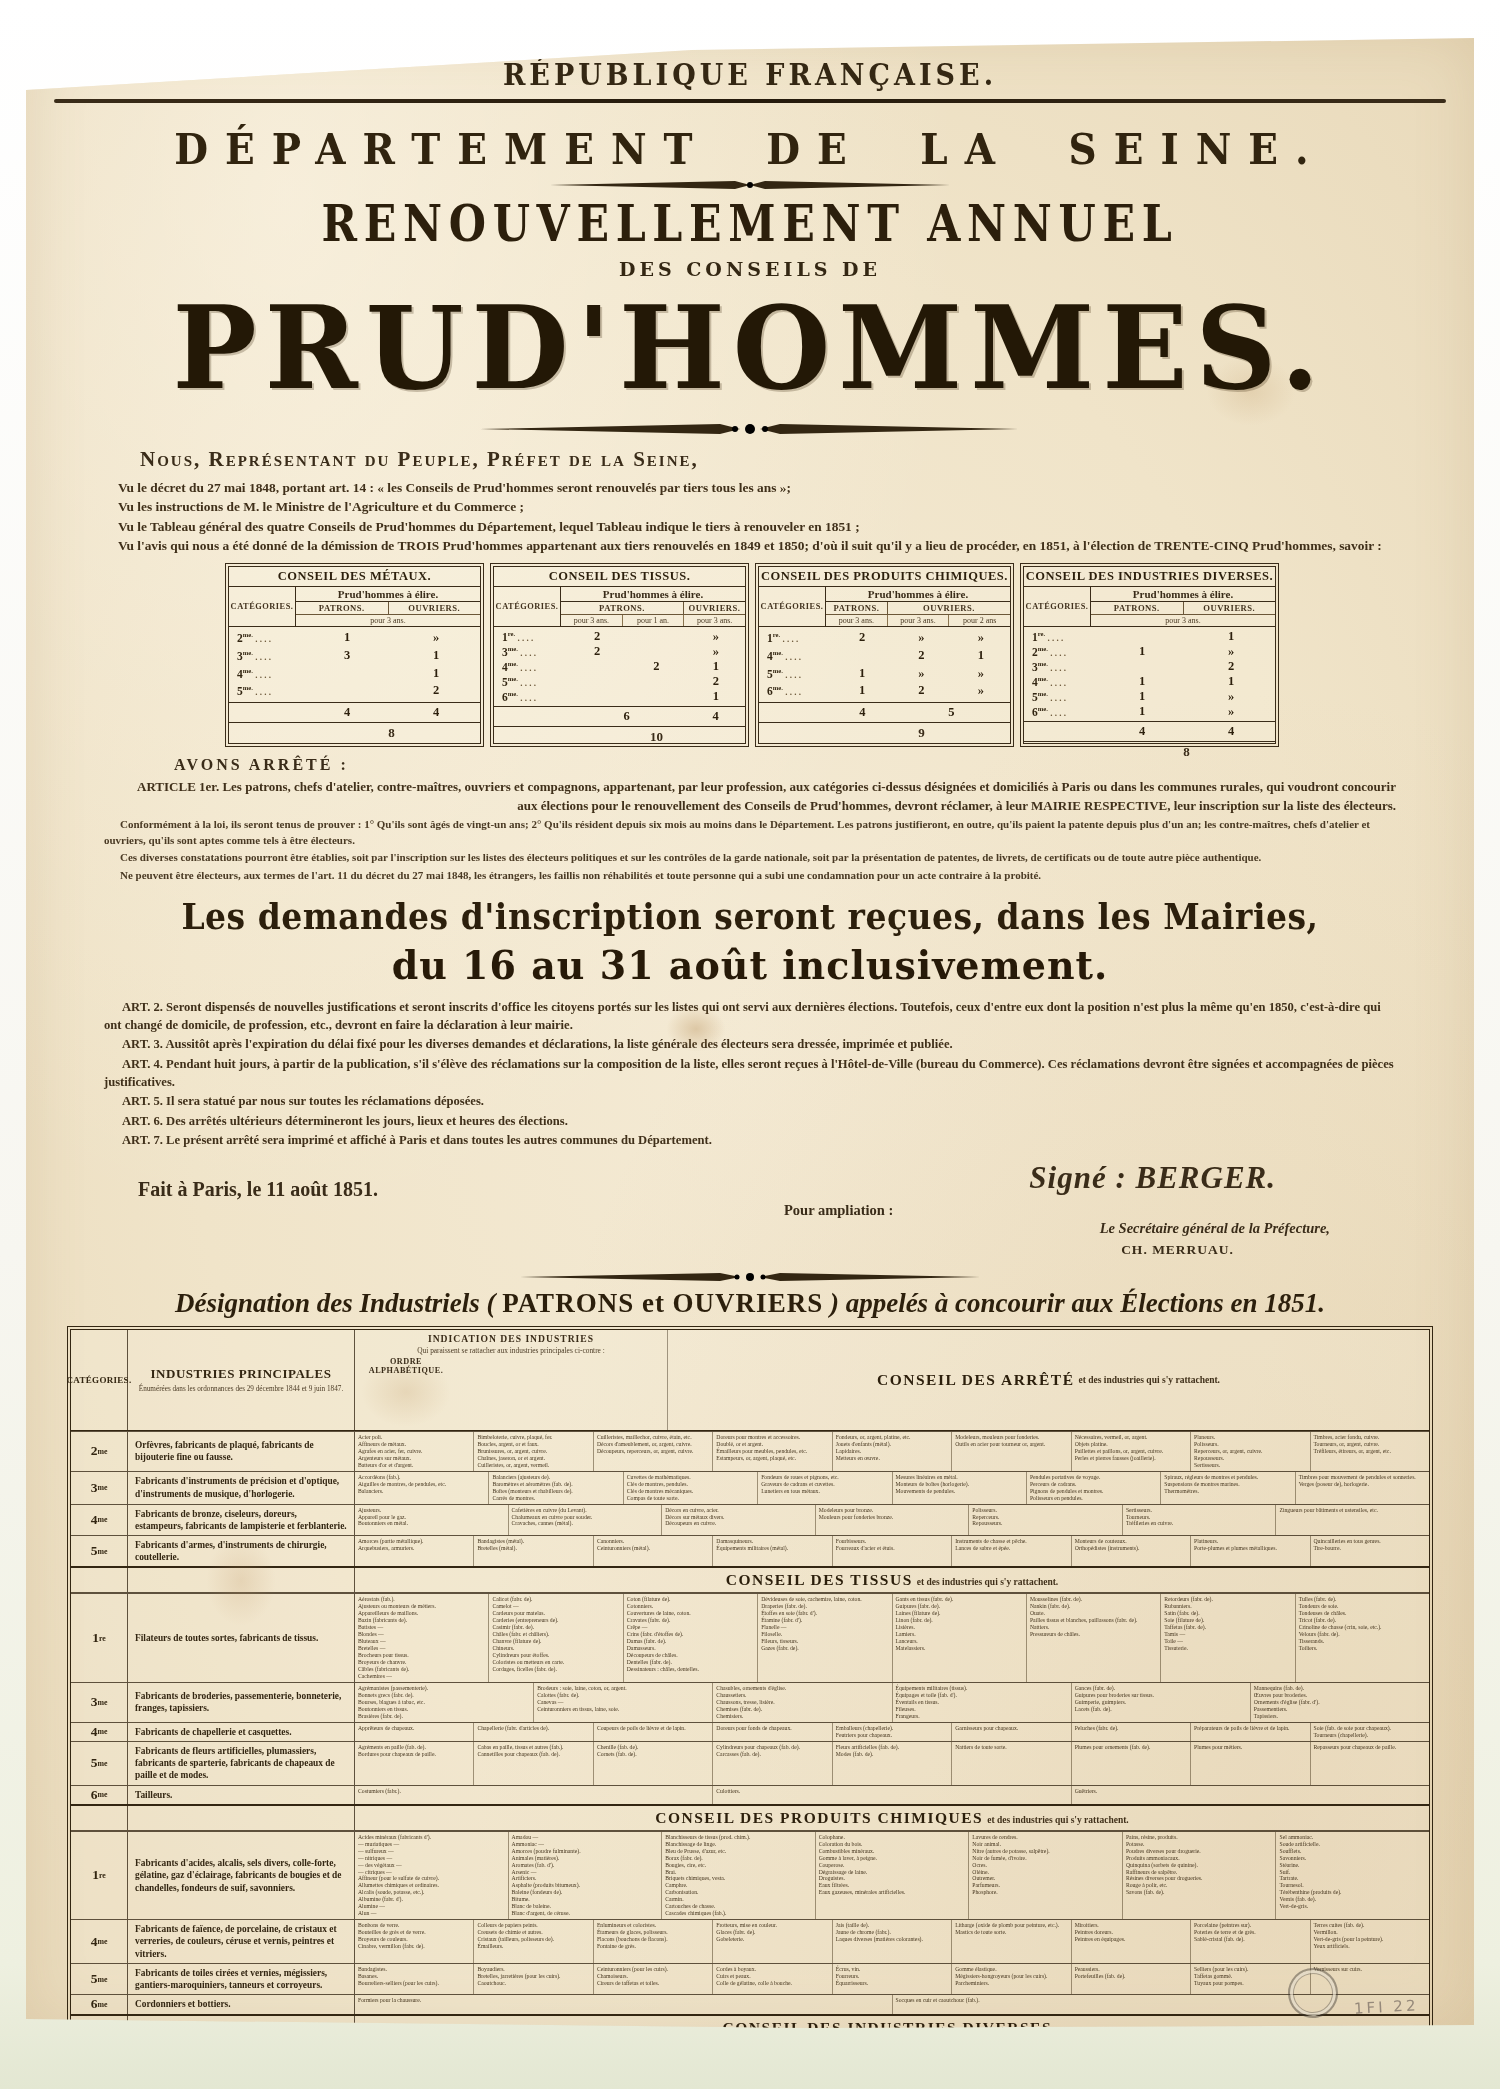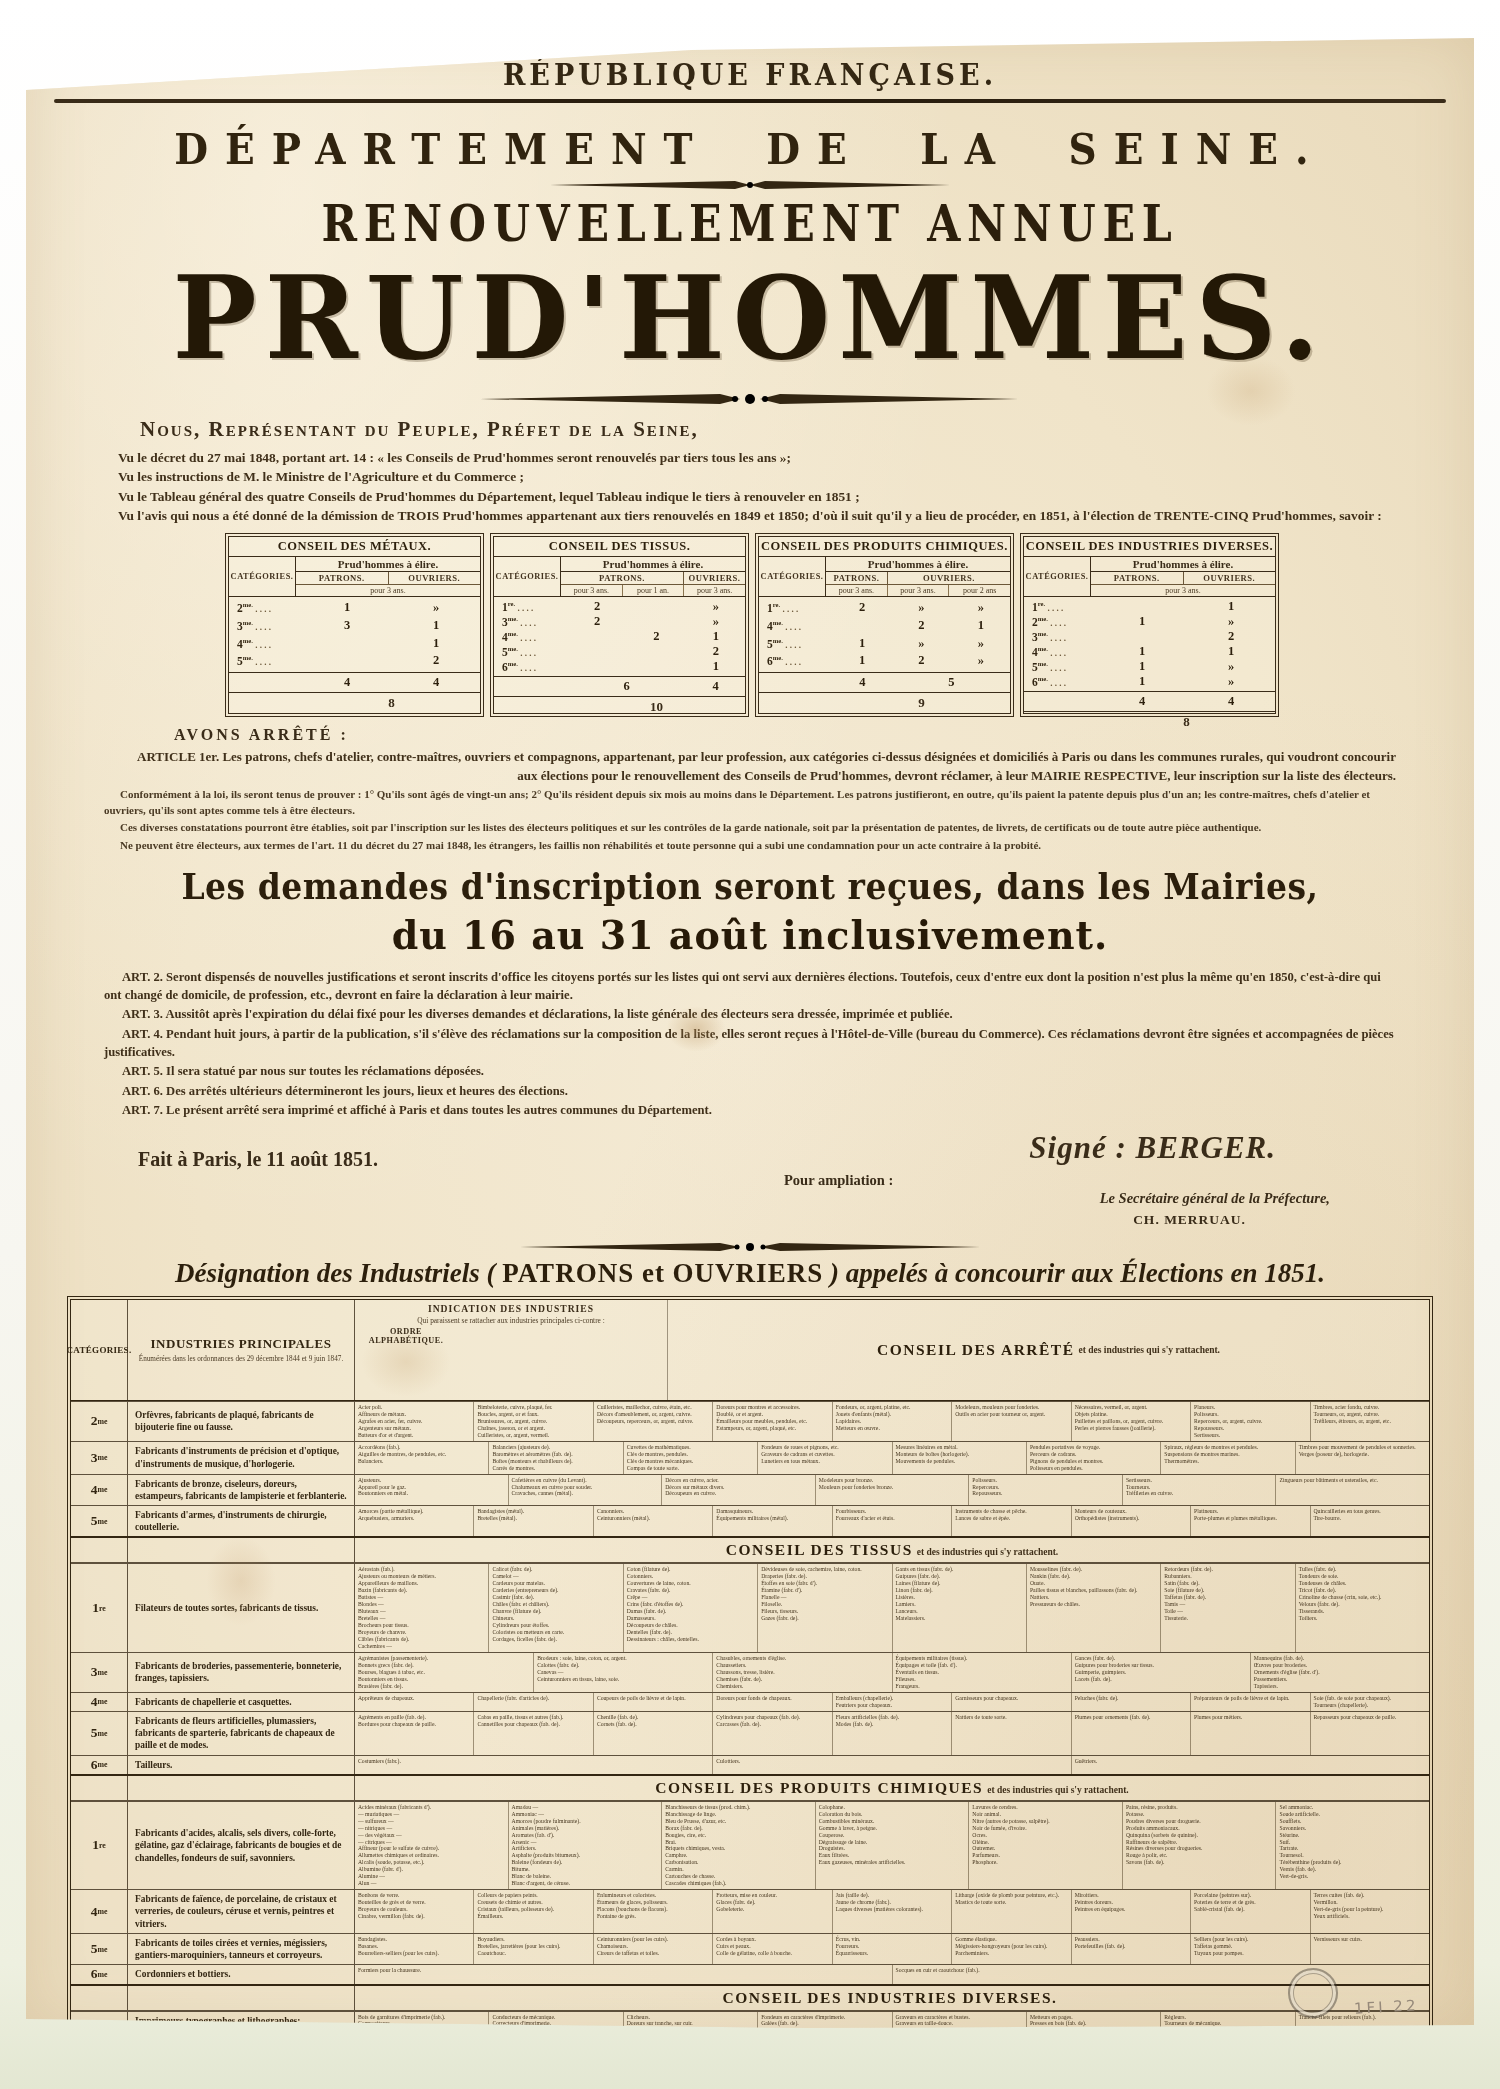--- a/index.html
+++ b/index.html
@@ -79,21 +79,21 @@
   .ann2{font-family:"DejaVu Serif",serif;font-weight:bold;font-size:38px;letter-spacing:1px;color:#271a08;transform:scaleY(1.05);margin-top:6px;}
 
   .articles{margin:12px 78px 0 78px;}
   .articles p{margin:0 0 2px 0;font-weight:bold;font-size:12.6px;line-height:1.4;color:#40301a;text-indent:18px;}
 
   .sign{position:relative;height:104px;margin:8px 78px 0 78px;}
   .sg-fait{position:absolute;left:34px;top:20px;font-weight:bold;font-size:20px;text-align:right;}
   .sg-signe{position:absolute;right:120px;top:2px;font-weight:bold;font-style:italic;font-size:31px;letter-spacing:1px;}
   .sg-ampl{position:absolute;left:680px;top:44px;font-weight:bold;font-size:14.5px;}
   .sg-secr{position:absolute;right:66px;top:62px;font-style:italic;font-weight:bold;font-size:14.5px;}
-  .sg-name{position:absolute;right:150px;top:84px;font-weight:bold;font-size:13.5px;letter-spacing:1px;}
+  .sg-name{position:absolute;right:162px;top:84px;font-weight:bold;font-size:13.5px;letter-spacing:1px;}
 
   .desig{margin-top:4px;text-align:center;font-style:italic;font-weight:bold;font-size:27px;color:#2c1f0c;}
   .desig .upr{font-style:normal;letter-spacing:1px;}
 
   
   #big-table{margin:10px auto 0 auto;width:1358px;border:1.5px solid #332612;outline:1px solid #332612;
     outline-offset:2px;background:rgba(252,246,230,.2);}
   .bt-row{display:flex;border-top:1px solid rgba(58,44,25,.8);align-items:stretch;}
   .bt-row:first-child{border-top:none;}
   .bt-cat{width:56px;flex:none;border-right:1px solid rgba(58,44,25,.8);display:flex;align-items:center;
@@ -136,20 +136,21 @@
 
     <div class="center republic">RÉPUBLIQUE FRANÇAISE.</div>
     <div class="hrule"></div>
     <div class="center dept">DÉPARTEMENT DE LA SEINE.</div>
     <svg class="orn" width="420" height="12" viewBox="0 0 420 12">
       <polygon points="10,6 195,2 210,6 195,10"></polygon>
       <polygon points="410,6 225,2 210,6 225,10"></polygon>
       <circle cx="210" cy="6" r="3"></circle>
     </svg>
     <div class="center renewal">RENOUVELLEMENT ANNUEL</div>
+    <div class="center renewal-sub">DES CONSEILS DE</div>
     <div class="center bigtitle">PRUD'HOMMES.</div>
     <svg class="orn" width="560" height="16" viewBox="0 0 560 16">
       <polygon points="10,8 250,3 270,8 250,13"></polygon>
       <polygon points="550,8 310,3 290,8 310,13"></polygon>
       <circle cx="280" cy="8" r="5"></circle>
         <circle cx="265" cy="8" r="3"></circle>
         <circle cx="295" cy="8" r="3"></circle>
     </svg>
 
     <section class="intro">

